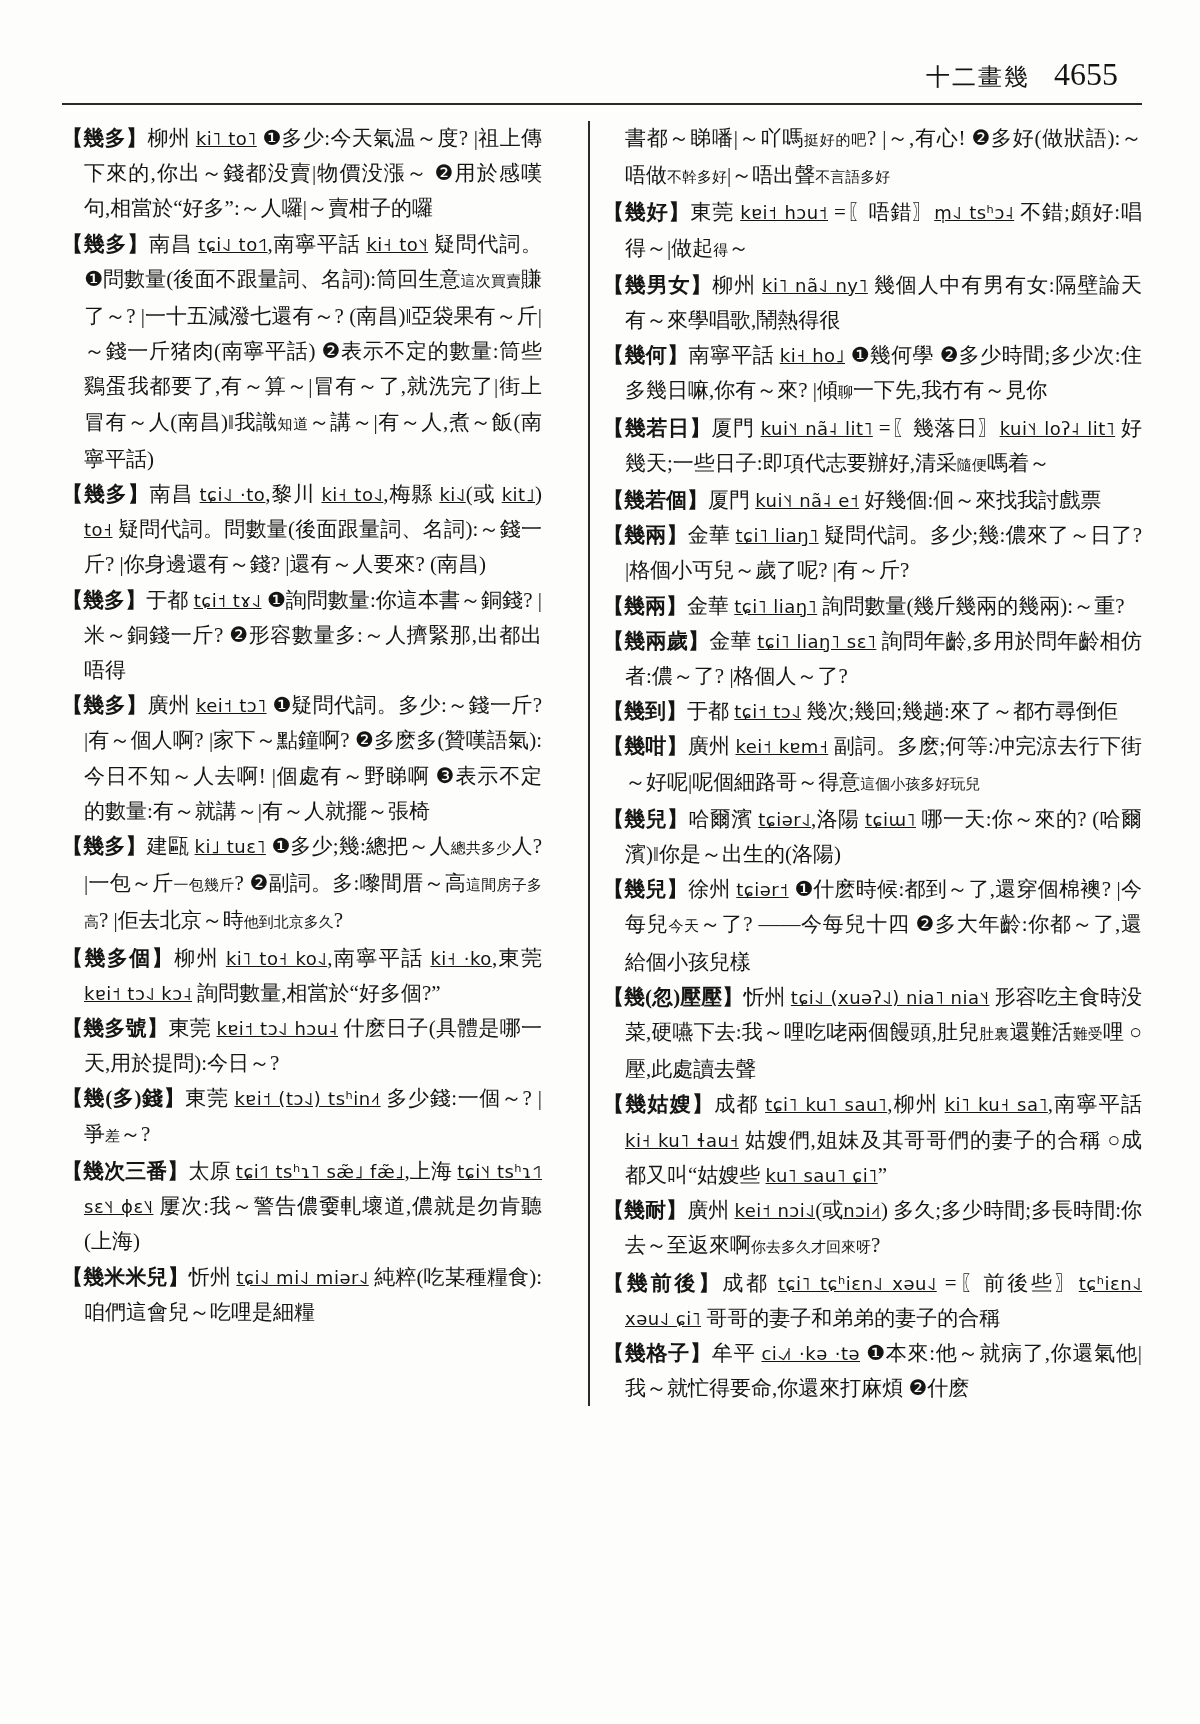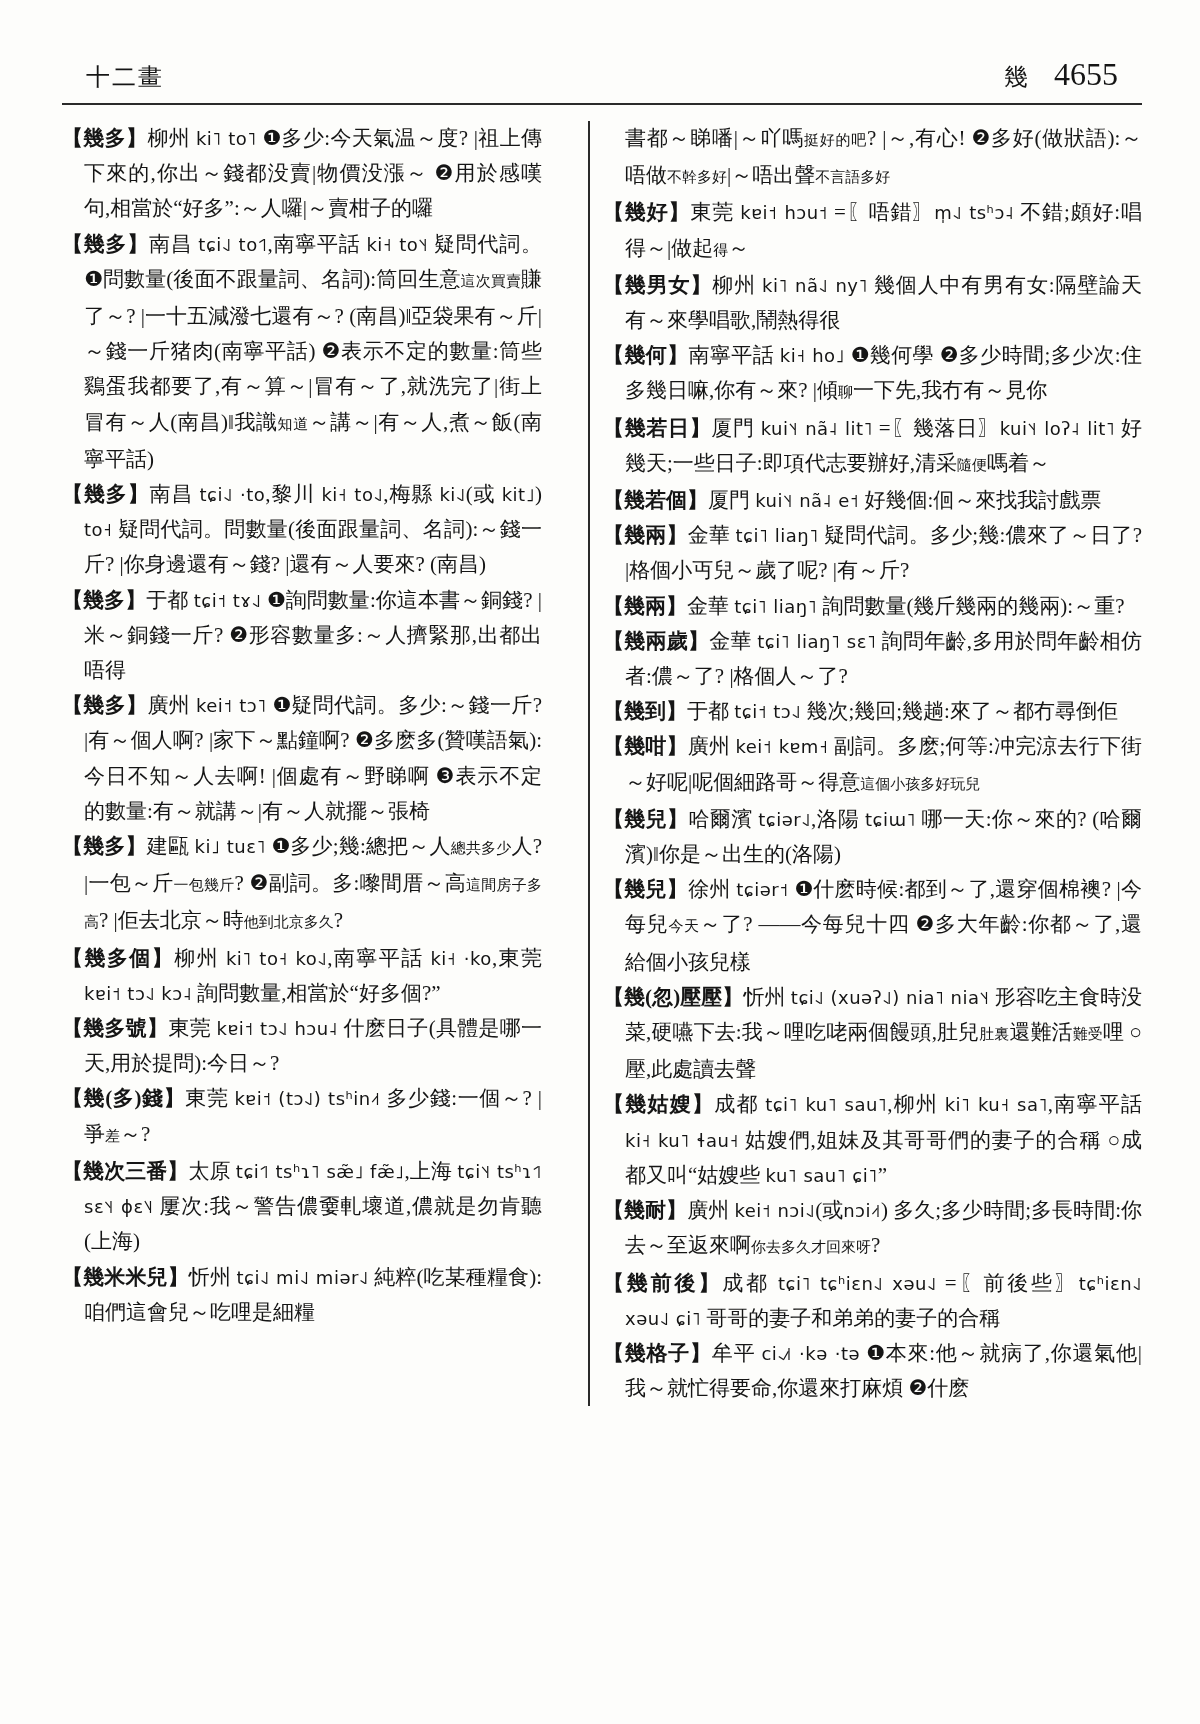--- a/index.html
+++ b/index.html
@@ -4,35 +4,35 @@
 <style>
   html,body{margin:0;padding:0;}
   body{
     width:1200px;height:1724px;
     background:#fdfdfb;
     color:#151515;
     font-family:"Liberation Serif","DejaVu Serif","DejaVu Sans",serif;
     overflow:hidden;
   }
   .page{box-sizing:border-box;width:1200px;height:1724px;padding:56px 58px 30px 62px;overflow:hidden;}
-  .pg-header{display:flex;justify-content:space-between;align-items:baseline;padding:0 24px 0 24px;}
+  .pg-header{display:flex;justify-content:flex-end;align-items:baseline;padding:0 24px 0 24px;}
   .section-label{font-size:24px;letter-spacing:2px;}
   .hdr-right{display:flex;align-items:baseline;gap:26px;}
   .headword-label{font-size:24px;}
   .page-number{font-size:32px;font-family:"Liberation Serif",serif;}
   .header-rule{border:none;border-top:2.5px solid #2a2a2a;margin:10px 0 0 0;}
   .columns{display:flex;margin-top:16px;}
   .col{font-size:21px;line-height:35.2px;text-align:justify;text-justify:inter-ideograph;}
   .col-left{width:480px;}
   .col-right{flex:1;}
   .column-divider{width:0;border-left:2px solid #2a2a2a;margin-left:46px;margin-right:13px;}
   .entry{padding-left:22px;text-indent:-22px;}
   .entry.cont{text-indent:0;}
   .head{font-weight:bold;}
-  .ph{font-family:"DejaVu Sans",sans-serif;font-size:18px;letter-spacing:0.5px;}
+  .ph{font-family:"DejaVu Sans",sans-serif;font-size:18px;letter-spacing:0.5px;text-decoration:underline;}
   .sm{font-size:15px;}
 </style>
 </head>
 <body>
 
 <div class="page">
   <div class="pg-header">
     <span class="section-label">十二畫</span>
     <span class="hdr-right">
       <span class="headword-label">幾</span>

